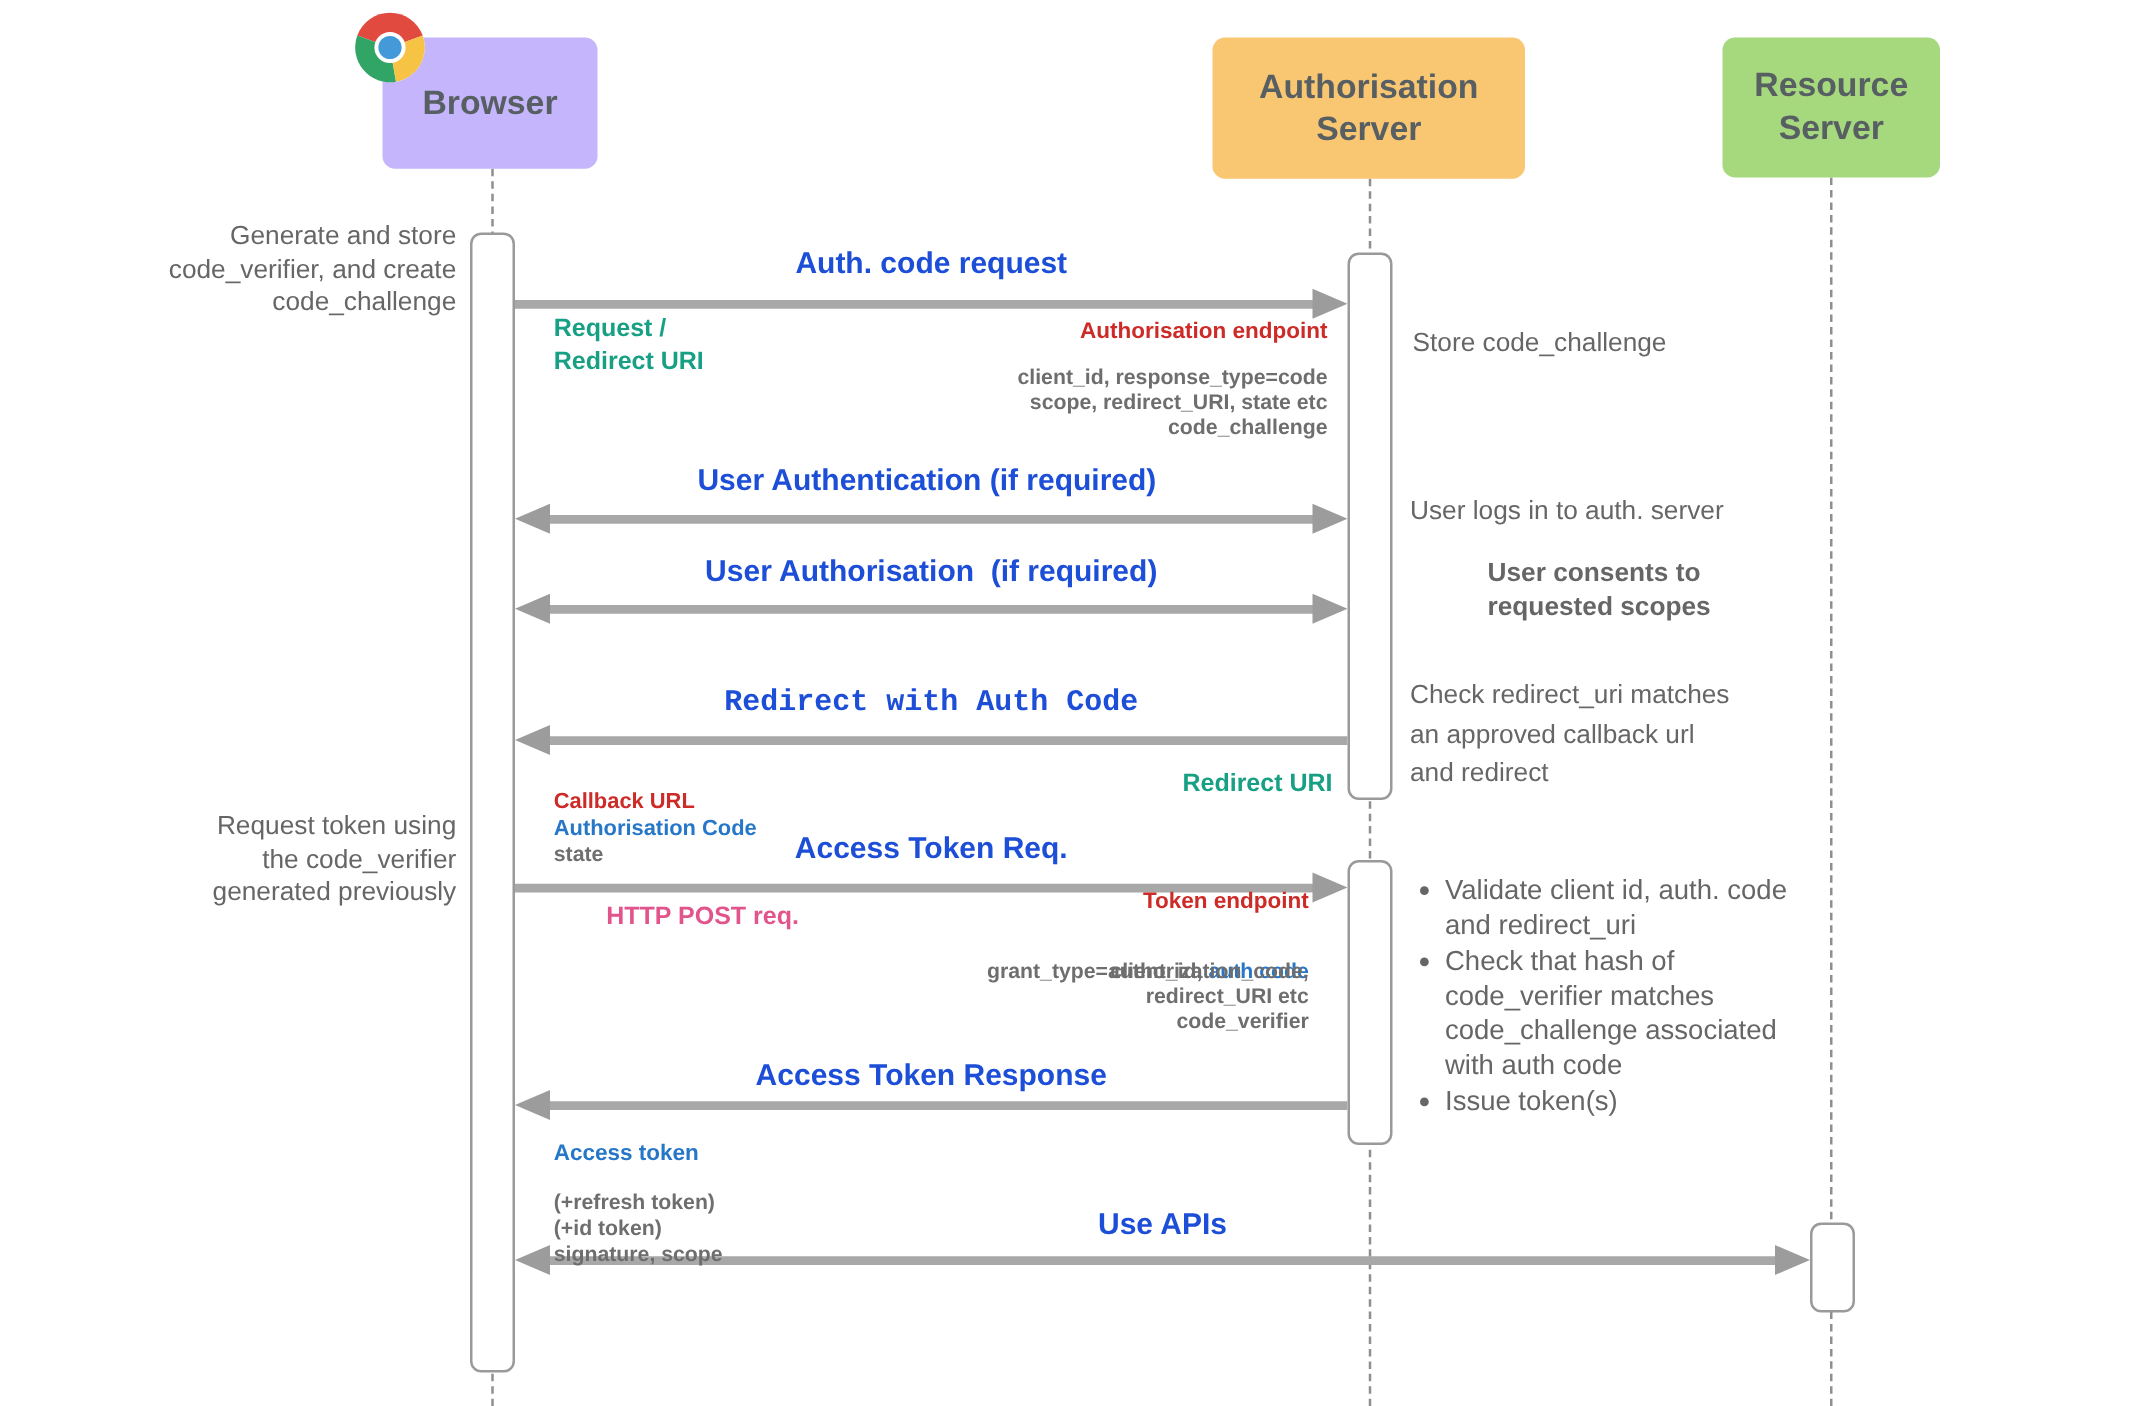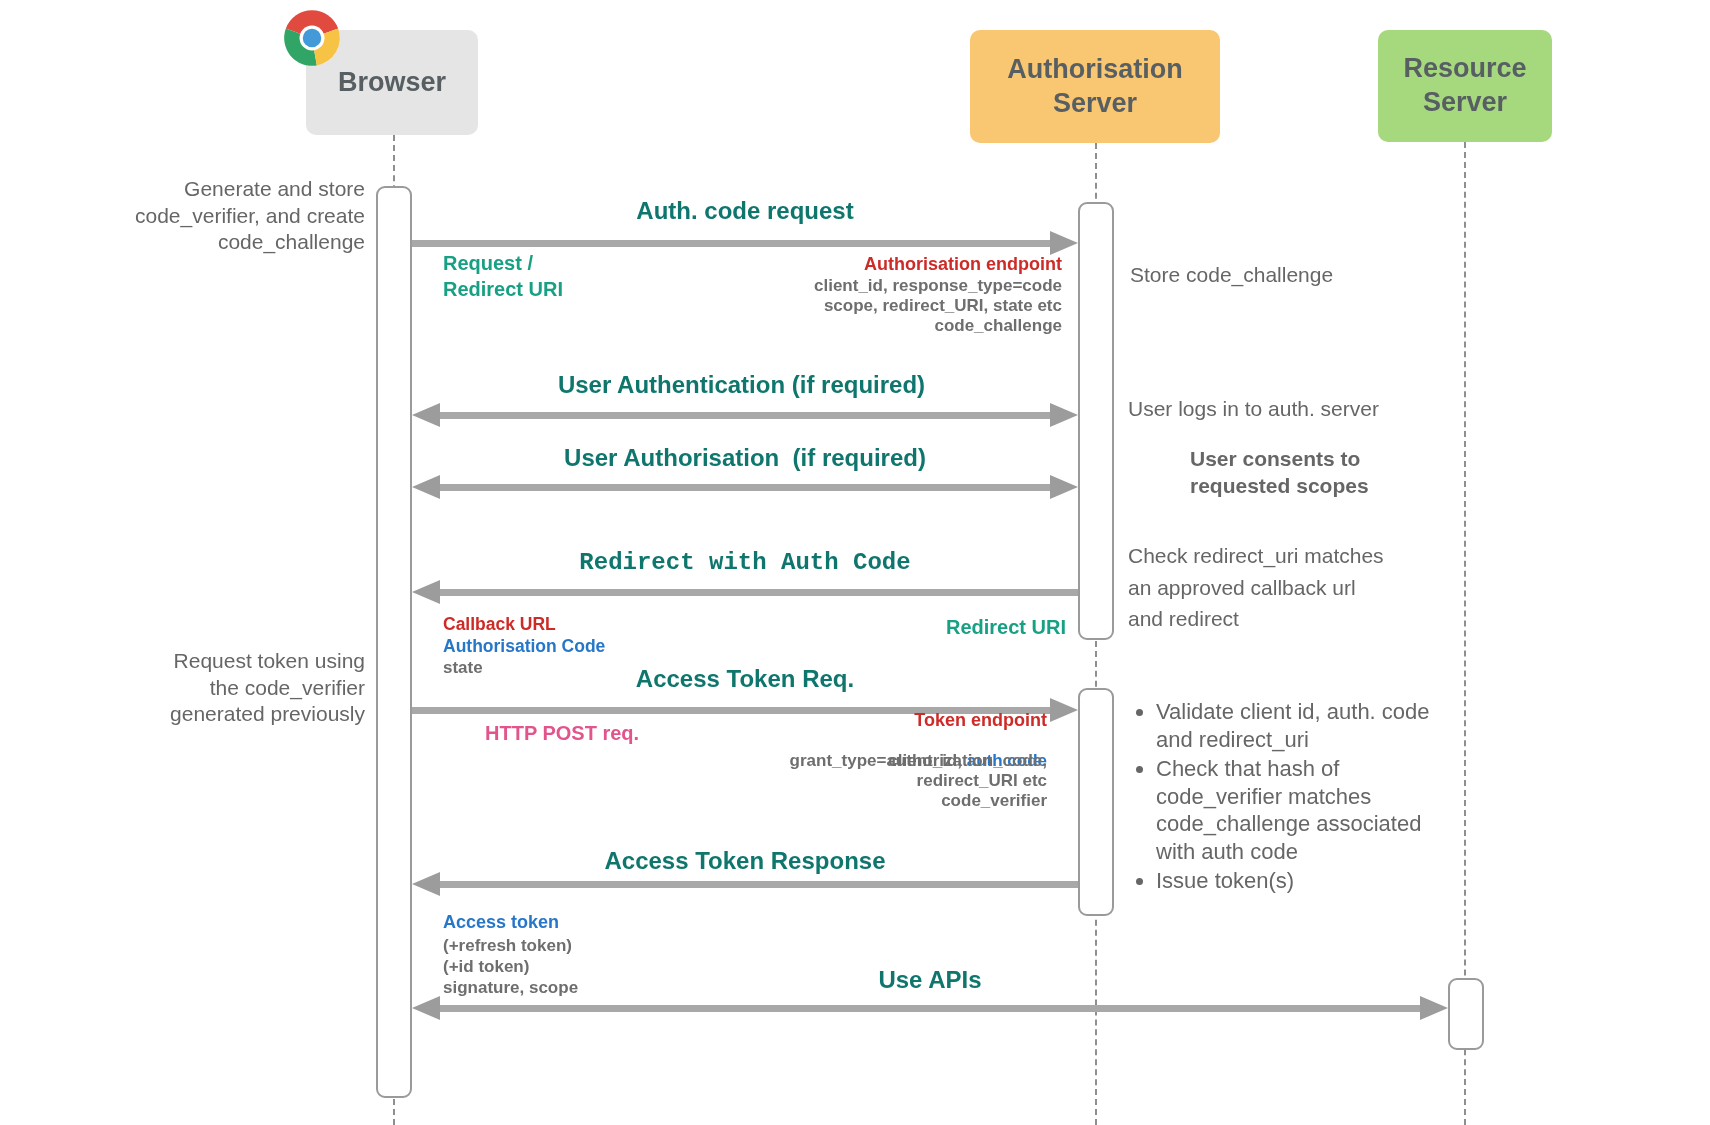--- a/index.html
+++ b/index.html
@@ -25,36 +25,36 @@
   .arrow .line{position:absolute;top:-3.5px;height:7px;background:#a8a8a8;}
   .arrow .head{position:absolute;top:-12px;width:0;height:0;
     border-top:12px solid transparent;border-bottom:12px solid transparent;}
   .arrow .head.h-right{right:0;border-left:28px solid #9c9c9c;}
   .arrow .head.h-left{left:0;border-right:28px solid #9c9c9c;}
   .arrow.dir-right .line{left:0;right:24px;}
   .arrow.dir-left .line{left:24px;right:0;}
   .arrow.dir-both .line{left:24px;right:24px;}
   
   .msg-title{
-    position:absolute;z-index:4;font-weight:bold;font-size:24px;color:#0f766e;
+    position:absolute;z-index:4;font-weight:bold;font-size:24px;color:#1d4ed8;
     text-align:center;white-space:pre;
   }
   
   .note{position:absolute;z-index:4;font-size:21px;color:#666666;white-space:pre-line;line-height:1.27;}
   .r-align{text-align:right;}
   
   .ann{position:absolute;z-index:4;font-weight:bold;white-space:pre-line;}
   .teal{color:#17a083;}
   .red{color:#cd2b27;}
   .blue{color:#2777c8;}
   .pink{color:#e2548c;}
   .graysm{color:#6e6e6e;}
   .sz20{font-size:20px;line-height:1.3;}
   .sz18{font-size:18px;line-height:1.2;}
-  .sz17{font-size:17px;line-height:1.17;}
+  .sz17{font-size:17px;line-height:1.17;margin-top:16px;}
   
   .bullets{position:absolute;z-index:4;margin:0;padding-left:24px;width:330px;}
   .bullets li{font-size:22px;color:#666666;white-space:pre-line;line-height:1.25;margin:0 0 2px 6px;}
   .bullets li::marker{color:#666666;}
   .chrome{position:absolute;z-index:3;}
 </style>
 </head>
 <body>
 
 <div id="canvas">
@@ -67,21 +67,21 @@
     <svg width="58" height="58" viewBox="0 0 100 100">
       <circle cx="50" cy="50" r="48" fill="#ffffff"></circle>
       <path d="M50,50 L4.9,33.6 A48,48 0 0 1 95.1,33.6 Z" fill="#e04a3f"></path>
       <path d="M50,50 L4.9,33.6 A48,48 0 0 0 58.3,97.3 Z" fill="#30a566"></path>
       <path d="M50,50 L58.3,97.3 A48,48 0 0 0 95.1,33.6 Z" fill="#f6c344"></path>
       <circle cx="50" cy="50" r="21.5" fill="#ffffff"></circle>
       <circle cx="50" cy="50" r="16" fill="#4499d9"></circle>
     </svg>
   </div>
 
-  <div class="actor" style="left:306px;top:30px;width:172px;height:105px;background:#e5e5e5;">
+  <div class="actor" style="left:306px;top:30px;width:172px;height:105px;background:#c4b5fd;">
     <span>Browser</span>
   </div>
   <div class="actor" style="left:970px;top:30px;width:250px;height:113px;background:#f9c672;">
     <span>Authorisation
 Server</span>
   </div>
   <div class="actor" style="left:1378px;top:30px;width:174px;height:112px;background:#a6d87e;">
     <span>Resource
 Server</span>
   </div>

